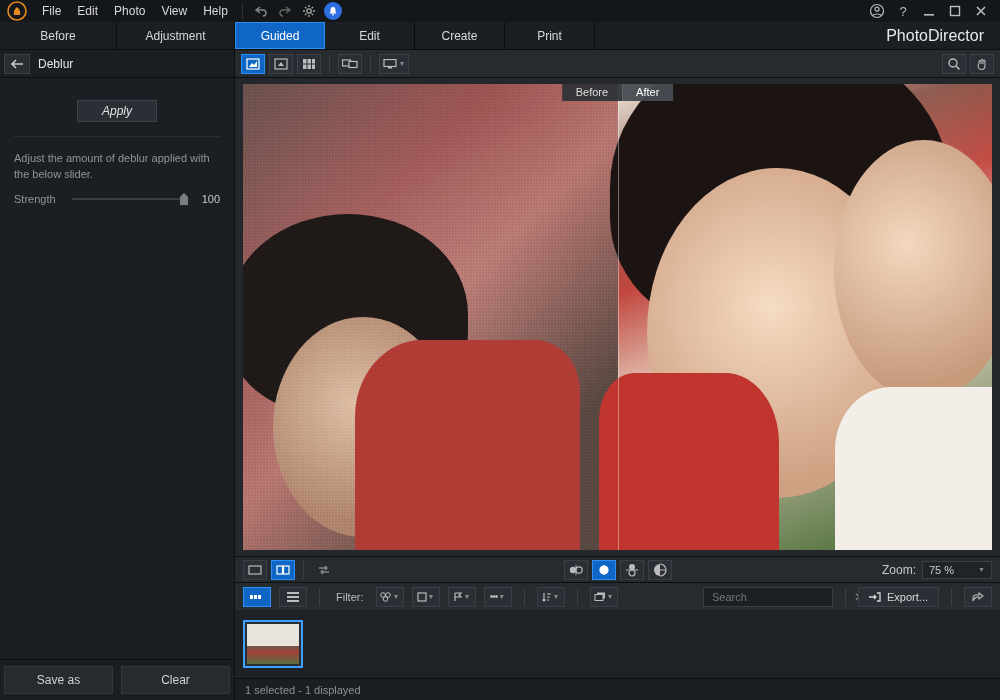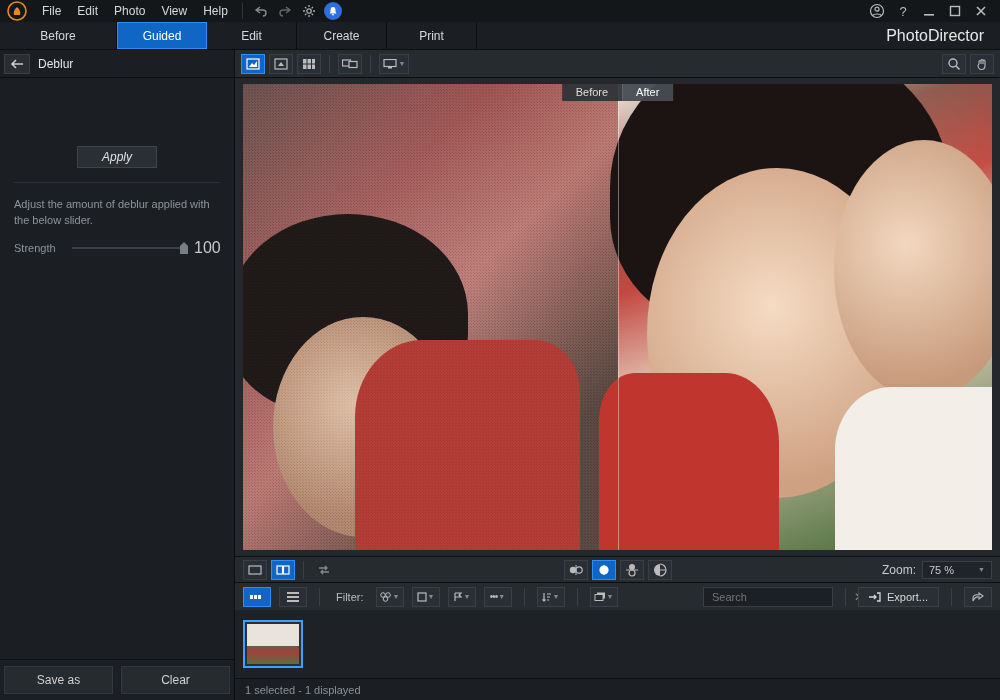--- a/index.html
+++ b/index.html
@@ -20,32 +20,32 @@
   
   .moderow { height: 28px; display: flex; align-items: stretch; background: #1b1f24; border-bottom: 1px solid #0c0e10; }
   .modetab { width: 90px; display: flex; align-items: center; justify-content: center; color: #d8d8d8; cursor: pointer; border-right:1px solid #0c0e10; }
   .modetab.active { background: #1066c4; color: #fff; border:1px solid #2d8ff5; }
   .brand { margin-left: auto; padding: 0 16px; display: flex; align-items: center; color: #e8e8e8; font-size: 16px; font-weight: 300; }
 
   
   .body { flex: 1; display: flex; min-height: 0; }
 
   
-  .leftpanel { width: 235px; background: #1b1f24; display: flex; flex-direction: column; border-right: 1px solid #0c0e10; gap: 46px; }
+  .leftpanel { width: 235px; background: #1b1f24; display: flex; flex-direction: column; border-right: 1px solid #0c0e10; }
   .lp-head { height: 28px; display: flex; align-items: center; border-bottom: 1px solid #0c0e10; padding: 0 4px; }
   .back-btn { width: 26px; height: 20px; border: 1px solid #3a3f45; background: #2a2e33; display:flex; align-items:center; justify-content:center; color:#ccc; margin-right:8px; cursor:pointer; }
   .lp-title { color:#e6e6e6; }
   .lp-body { padding: 12px 14px; color:#8f949a; font-size: 11px; }
   .apply-btn { display:block; margin: 10px auto 6px auto; width:80px; height:22px; background:#2a2f35; border:1px solid #3d434a; color:#e0e0e0; cursor:pointer; text-align:center; line-height:20px; font-size:12px;font-style:italic; }
   .hr { height:1px; background:#2b3036; margin: 14px 0; }
   .slider-row { display:flex; align-items:center; margin-top:10px; gap:6px; }
   .slider-label { width: 52px; color:#8f949a; font-size:11px; }
   .slider-track { flex:1; height:2px; background:#3a3f45; position:relative; }
   .slider-thumb { position:absolute; right:0; top:-5px; width:8px; height:12px; background:#7a7f85; clip-path: polygon(50% 0, 100% 35%, 100% 100%, 0 100%, 0 35%); cursor:pointer; }
-  .slider-val { width:26px; text-align:right; color:#c8c8c8; font-size:16px; }
+  .slider-val { width:26px; text-align:right; color:#c8c8c8; font-size:11px; }
   .lp-footer { margin-top:auto; display:flex; border-top:1px solid #0c0e10; }
   .lp-fbtn { flex:1; height:28px; background:#262b30; color:#d0d0d0; display:flex; align-items:center; justify-content:center; border:1px solid #33383e; margin:6px 4px; cursor:pointer; }
 
   
   .rightarea { flex:1; display:flex; flex-direction:column; min-width:0; background:#202428; }
 
   .viewbar { height:28px; background:#262b30; border-bottom:1px solid #0c0e10; display:flex; align-items:center; padding:0 6px; gap:4px; }
   .vb-btn { width:24px; height:20px; border:1px solid #3a3f45; background:#2a2f35; display:flex; align-items:center; justify-content:center; color:#bbb; cursor:pointer; }
   .vb-btn.active { background:#1066c4; border-color:#2d8ff5; color:#fff; }
   .vb-sep { width:1px; height:18px; background:#3a3f45; margin:0 4px; }
@@ -165,20 +165,21 @@
       </div>
     <div class="winicon">
         <svg width="12" height="12" viewBox="0 0 12 12">
           <path d="M2 2 L10 10 M10 2 L2 10" stroke="#bbb" stroke-width="1.6"></path>
         </svg>
       </div>
   </div>
 
   <div class="moderow">
     <div class="modetab" style="width:117px">Before</div>
+    <div class="modetab" style="width:118px">Adjustment</div>
     <div class="modetab active">Guided</div>
     <div class="modetab">Edit</div>
     <div class="modetab">Create</div>
     <div class="modetab">Print</div>
     <div class="brand">PhotoDirector</div>
   </div>
 
   <div class="body">
 
     <div class="leftpanel">

